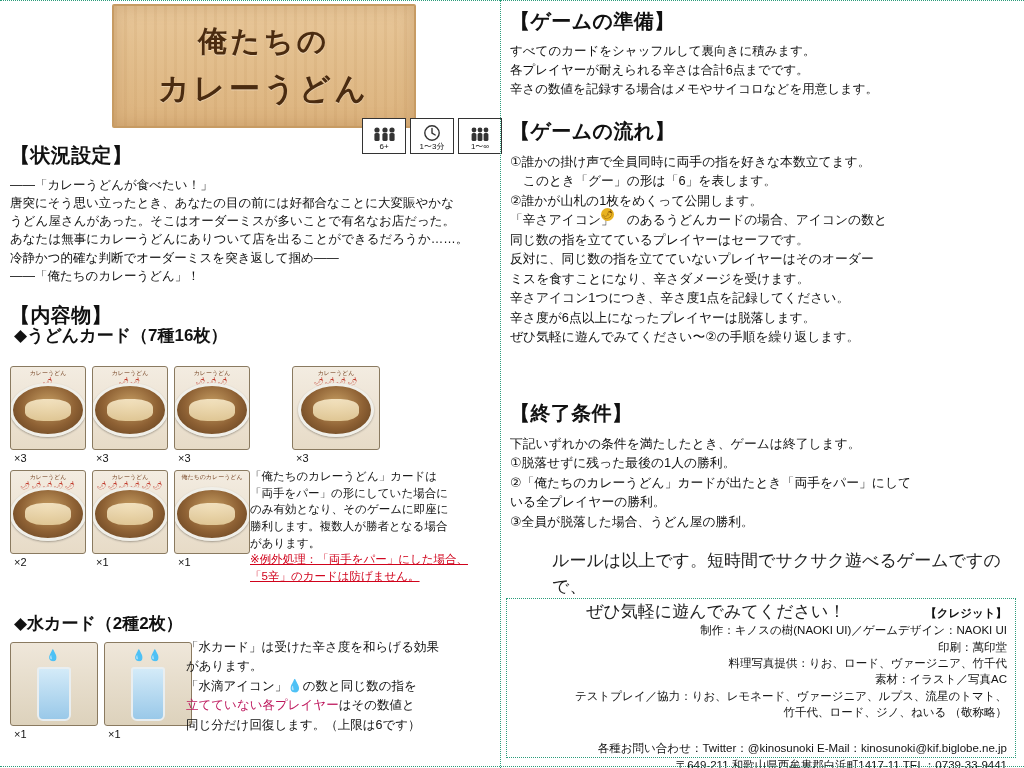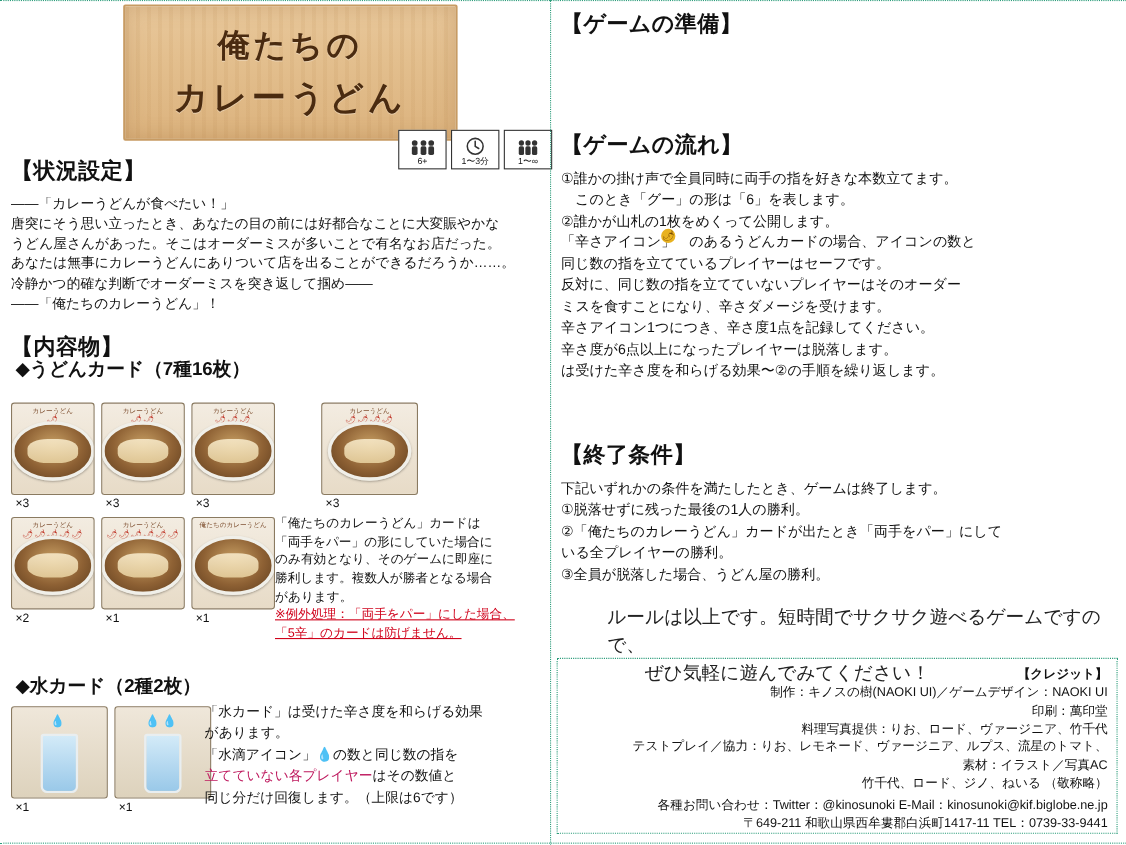--- a/index.html
+++ b/index.html
@@ -286,59 +286,62 @@
       <div>
         <span class="blue">立てていない各プレイヤー</span><span>はその数値と</span>
       </div>
       <div>同じ分だけ回復します。（上限は6です）</div>
     </div>
   </div>
 
   <div class="right">
 
     <h2 class="sec r-h1">【ゲームの準備】</h2>
+    <div class="r-p1" style="white-space:pre-line">すべてのカードをシャッフルして裏向きに積みます。
+各プレイヤーが耐えられる辛さは合計6点までです。
+辛さの数値を記録する場合はメモやサイコロなどを用意します。</div>
 
     <h2 class="sec r-h2">【ゲームの流れ】</h2>
     <div class="r-p2">
       <div>①誰かの掛け声で全員同時に両手の指を好きな本数立てます。</div>
       <div>　このとき「グー」の形は「6」を表します。</div>
       <div>②誰かが山札の1枚をめくって公開します。</div>
       <div>
         <span>「辛さアイコン」　のあるうどんカードの場合、アイコンの数と</span>
       </div>
       <div>同じ数の指を立てているプレイヤーはセーフです。</div>
       <div>反対に、同じ数の指を立てていないプレイヤーはそのオーダー</div>
       <div>ミスを食すことになり、辛さダメージを受けます。</div>
       <div>辛さアイコン1つにつき、辛さ度1点を記録してください。</div>
       <div>辛さ度が6点以上になったプレイヤーは脱落します。</div>
-      <div>は受けた辛さ度を和らげる効果〜②の手順を繰り返します。</div>
+      <div>ぜひ気軽に遊んでみてください〜②の手順を繰り返します。</div>
     </div>
     <span class="hotspice" style="position:absolute;left:101px;top:208px;">🌶</span>
 
     <h2 class="sec r-h3">【終了条件】</h2>
     <div class="r-p3">
       <div>下記いずれかの条件を満たしたとき、ゲームは終了します。</div>
       <div>①脱落せずに残った最後の1人の勝利。</div>
       <div>②「俺たちのカレーうどん」カードが出たとき「両手をパー」にして</div>
       <div>いる全プレイヤーの勝利。</div>
       <div>③全員が脱落した場合、うどん屋の勝利。</div>
     </div>
 
     <div class="r-note" style="white-space:pre-line">ルールは以上です。短時間でサクサク遊べるゲームですので、
 　　ぜひ気軽に遊んでみてください！</div>
 
     <div class="credits">
       <div class="c-title">【クレジット】</div>
       <div>制作：キノスの樹(NAOKI UI)／ゲームデザイン：NAOKI UI</div>
       <div>印刷：萬印堂</div>
       <div>料理写真提供：りお、ロード、ヴァージニア、竹千代</div>
+      <div>素材：イラスト／写真AC</div>
       <div>テストプレイ／協力：りお、レモネード、ヴァージニア、ルプス、流星のトマト、</div>
-      <div>素材：イラスト／写真AC</div>
       <div class="indent">竹千代、ロード、ジノ、ねいる （敬称略）</div>
-      <div style="margin-top:4px">各種お問い合わせ：Twitter：@kinosunoki  E-Mail：kinosunoki@kif.biglobe.ne.jp</div>
+      <div style="margin-top:20px">各種お問い合わせ：Twitter：@kinosunoki  E-Mail：kinosunoki@kif.biglobe.ne.jp</div>
       <div>〒649-211  和歌山県西牟婁郡白浜町1417-11  TEL：0739-33-9441</div>
     </div>
   </div>
 
   <div class="dots-v" style="left:500px"></div>
   <div class="dots-h" style="top:0"></div>
   <div class="dots-h" style="top:766px"></div>
 
 </div>
 

